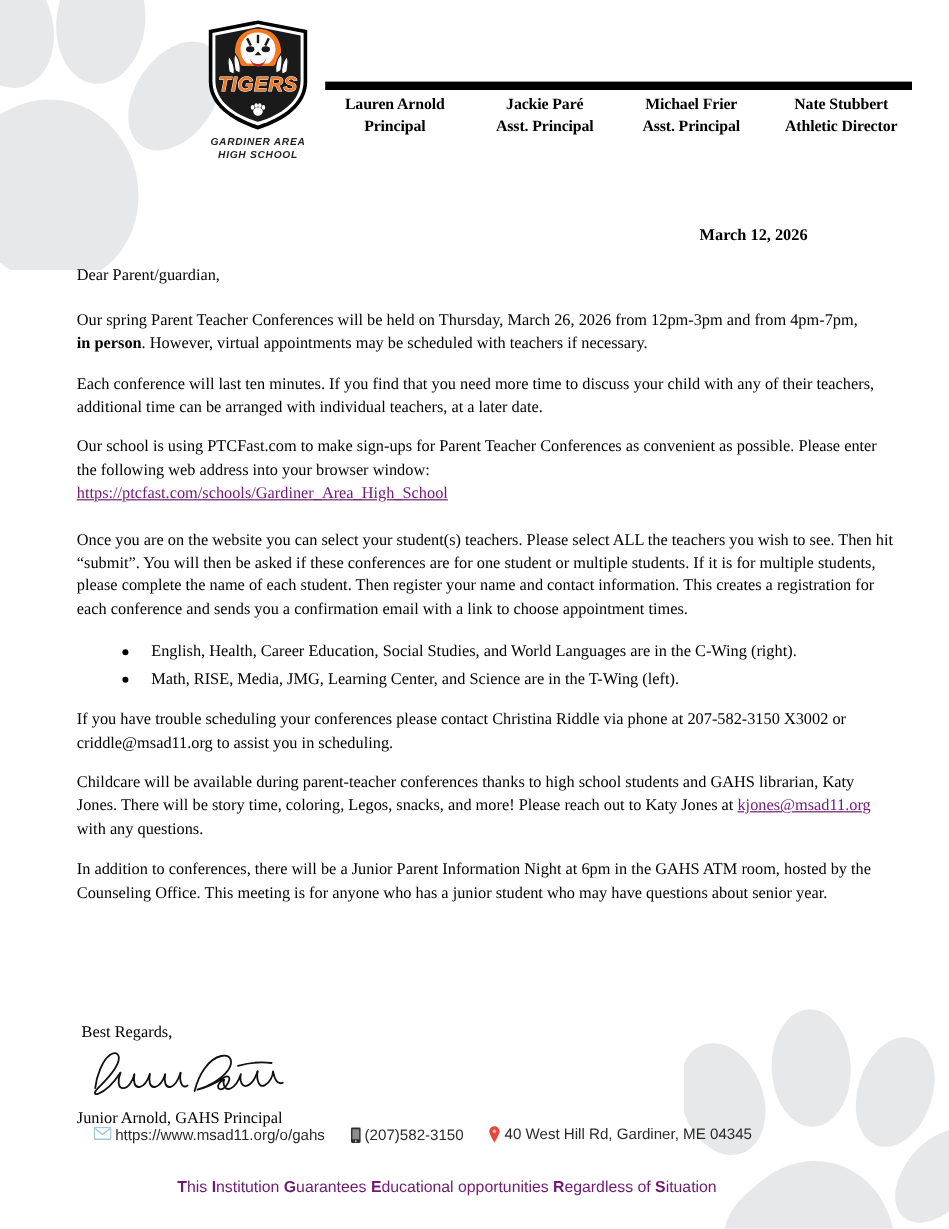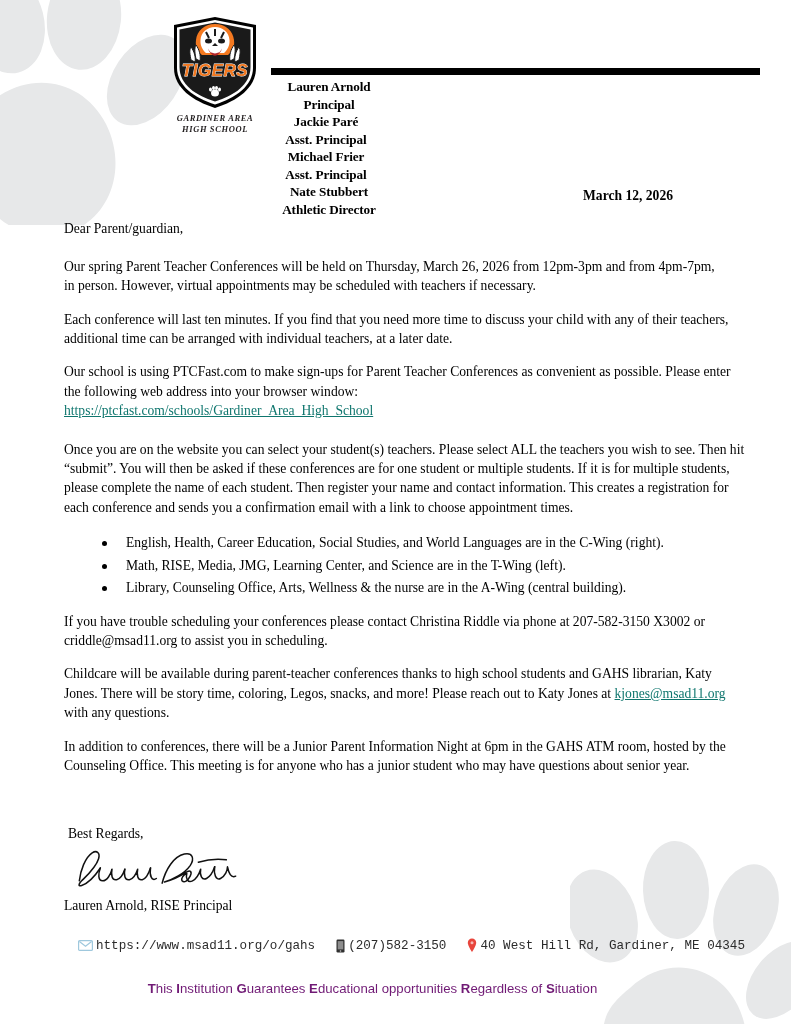--- a/index.html
+++ b/index.html
@@ -38,21 +38,21 @@
   }
   .logo-block {
     position: absolute;
     left: 161px;
     top: 12px;
     width: 108px;
     text-align: center;
   }
   .logo-mark { width: 104px; height: 100px; margin: 0 auto; display: block; }
   .logo-caption {
-    font-family: Liberation Serif, serif;
+    font-family: Liberation Sans, sans-serif;
     font-weight: bold;
     font-style: italic;
     font-size: 8.5px;
     letter-spacing: 0.6px;
     line-height: 10.5px;
     color: #231f20;
     margin-top: 1px;
   }
   .header-rule {
     position: absolute;
@@ -62,21 +62,20 @@
     height: 7px;
     background: #000000;
   }
   .admins {
     position: absolute;
     left: 265px;
     top: 78px;
     width: 500px;
     display: flex;
     justify-content: space-between;
-    flex-direction: column;
   }
   .admin {
     text-align: center;
     font-weight: bold;
     font-size: 13.2px;
     line-height: 17.5px;
     letter-spacing: -0.1px;
   }
   .admin .nm { white-space: nowrap; }
   .admin .ttl { white-space: nowrap; }
@@ -100,24 +99,24 @@
     margin: 0 0 22px 0;
     font-weight: bold;
   }
   .letter p {
     margin: 0 0 14px 0;
   }
   .salutation { margin-bottom: 18px !important; }
   .tight { margin-bottom: 0 !important; }
   .gap-after { margin-bottom: 19px !important; }
   .lnk {
-    color: #0f766e;
+    color: #701a75;
     text-decoration: underline;
   }
-  b { font-weight: normal; }
+  b { font-weight: bold; }
   ul.wings {
     margin: 16px 0 14px 0;
     padding-left: 38px;
     list-style: none;
   }
   ul.wings li {
     position: relative;
     margin: 0 0 3px 0;
     padding-left: 24px;
     line-height: 19.4px;
@@ -130,21 +129,21 @@
     width: 5px;
     height: 5px;
     border-radius: 50%;
     background: #000;
   }
 
   
   .sign-block {
     position: absolute;
     left: 64px;
-    top: 826px;
+    top: 852px;
     width: 420px;
   }
   .best-regards {
     font-size: 13.6px;
     padding-left: 4px;
     margin: 0 0 2px 0;
   }
   .signature-img { width: 175px; height: 48px; display: block; margin-left: 6px; }
   .sign-name {
     font-size: 13.6px;
@@ -161,23 +160,22 @@
   }
   .contact-row {
     display: flex;
     align-items: center;
     padding-left: 78px;
     font-size: 12.6px;
     color: #2b2b2b;
   }
   .contact-item {
     display: flex;
-    align-items: center;
+    align-items: flex-start;
     white-space: nowrap;
-    font-family: Liberation Mono, monospace;
   }
   .contact-item + .contact-item { margin-left: 21px; }
   .contact-item .ico {
     display: inline-flex;
     align-items: center;
     justify-content: center;
     margin-right: 3px;
   }
   .tagline {
     margin-top: 28px;
@@ -297,21 +295,20 @@
 
     <p class="tight">Our school is using PTCFast.com to make sign-ups for Parent Teacher Conferences as convenient as possible. Please enter the following web address into your browser window:</p>
     <p class="gap-after"><a class="lnk" href="#">https://ptcfast.com/schools/Gardiner_Area_High_School</a></p>
 
     <p>Once you are on the website you can select your student(s) teachers. Please select ALL the teachers you wish to see. Then hit “submit”. You will then be asked if these conferences are for one student or multiple students. If it is for multiple students, please complete the name of each student. Then register your name and contact information. This creates a registration for each conference and sends you a confirmation email with a link to choose appointment times.</p>
 
 
     <ul class="wings">
       <li>English, Health, Career Education, Social Studies, and World Languages are in the C-Wing (right).</li>
       <li>Math, RISE, Media, JMG, Learning Center, and Science are in the T-Wing (left).</li>
-      <li>Library, Counseling Office, Arts, Wellness &amp; the nurse are in the A-Wing (central building).</li>
     </ul>
 
     <p>If you have trouble scheduling your conferences please contact Christina Riddle via phone at 207-582-3150 X3002 or criddle@msad11.org to assist you in scheduling.</p>
 
     <p><span>Childcare will be available during parent-teacher conferences thanks to high school students and GAHS librarian, Katy Jones.  There will be story time, coloring, Legos, snacks, and more! Please reach out to Katy Jones at </span><a class="lnk" href="#">kjones@msad11.org</a><span> with any questions.</span></p>
 
     <p>In addition to conferences, there will be a Junior Parent Information Night at 6pm in the GAHS ATM room, hosted by the Counseling Office.  This meeting is for anyone who has a junior student who may have questions about senior year.</p>
   </div>
 
   <div class="sign-block">
@@ -321,21 +318,21 @@
         <path d="M16 62 C18 44 26 22 38 14 C46 9 52 14 49 24 C45 38 30 52 20 62 C14 68 14 72 20 70 C32 66 44 52 52 40"></path>
         <path d="M52 40 C48 50 48 62 56 62 C64 62 70 50 72 42 C70 52 72 62 80 60 C88 58 92 48 94 42"></path>
         <path d="M94 42 C92 52 94 62 102 60 C110 58 114 48 116 42 C114 52 116 62 124 60 C132 58 136 46 138 40"></path>
         <path d="M138 40 C136 52 140 64 148 58"></path>
         <path d="M158 66 C164 42 178 20 196 16 C210 13 214 24 206 36 C196 50 176 60 162 64 C170 62 186 56 198 48 C206 42 210 46 206 54 C202 62 196 66 192 62 C190 58 194 52 200 50"></path>
         <path d="M200 50 C198 58 202 66 210 62 C218 58 222 48 224 42 C222 52 226 62 234 58 C242 54 246 44 248 38"></path>
         <path d="M248 38 C246 50 250 62 258 58 C266 54 270 44 270 38 C272 48 276 58 284 54"></path>
         <path d="M220 30 C234 26 252 24 268 26"></path>
       </g>
     </svg>
-    <div class="sign-name">Lauren Arnold,  RISE Principal</div>
+    <div class="sign-name">Junior Arnold,  GAHS Principal</div>
   </div>
 
   <div class="footer">
     <div class="contact-row">
 
       <div class="contact-item">
         <span class="ico">
           <svg width="15" height="11" viewBox="0 0 15 11" xmlns="http://www.w3.org/2000/svg">
             <rect x="0.6" y="0.6" width="13.8" height="9.8" rx="1" fill="#ffffff" stroke="#9fc8dd" stroke-width="1.2"></rect>
             <path d="M1.4 1.6 L7.5 6.3 L13.6 1.6" fill="none" stroke="#9fc8dd" stroke-width="1.2"></path>

